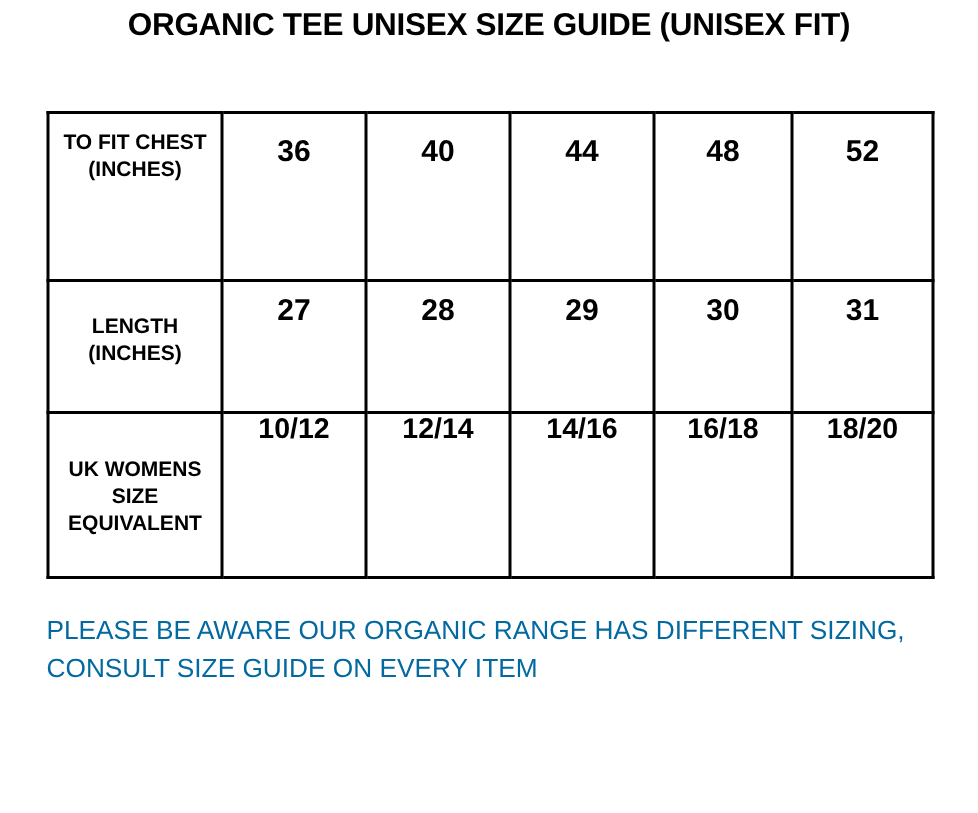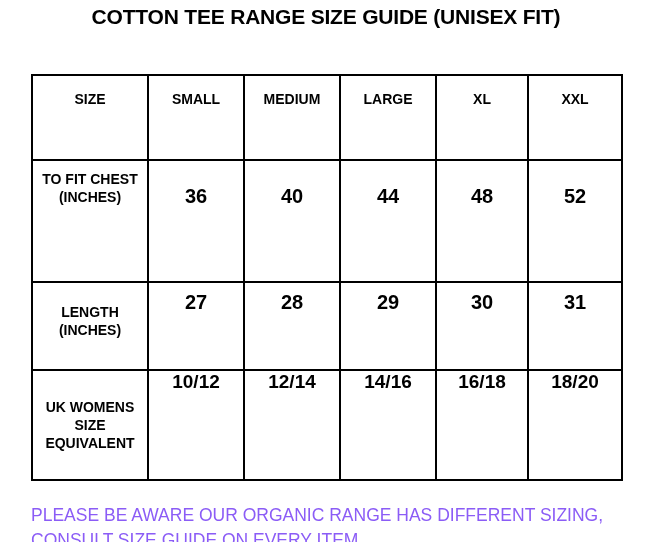--- a/index.html
+++ b/index.html
@@ -76,68 +76,60 @@
     font-size: 19px;
   }
   tr.row-uk td.label {
     vertical-align: middle;
   }
   tr.row-uk td.value-sm {
     vertical-align: top;
   }
   tr.row-chest td.value {
     vertical-align: top;
-    padding-top: 24px;
+    padding-top: 14px;
   }
   tr.row-chest td.label {
     vertical-align: top;
     padding-top: 9px;
   }
   tr.row-length td.value {
     vertical-align: top;
     padding-top: 8px;
     margin-top: 42px;
   }
   tr.row-length td.label {
     vertical-align: top;
     padding-top: 20px;
   }
   .footnote {
     margin: 22px 31px 0 31px;
     font-size: 17.5px;
     line-height: 1.45;
-    color: #8b5cf6;
+    color: #0369a1;
   }
 </style>
 </head>
 <body>
 
 <div class="page">
 
-  <div class="title">COTTON TEE RANGE SIZE GUIDE (UNISEX FIT)</div>
+  <div class="title">ORGANIC TEE UNISEX SIZE GUIDE (UNISEX FIT)</div>
 
   <div class="table-wrap">
     <table class="size-table">
       <colgroup>
         <col class="c0">
           <col class="c1">
           <col class="c2">
           <col class="c3">
           <col class="c4">
           <col class="c5">
       </colgroup>
       <tbody>
-        <tr class="head-row">
-          <td>SIZE</td>
-          <td>SMALL</td>
-          <td>MEDIUM</td>
-          <td>LARGE</td>
-          <td>XL</td>
-          <td>XXL</td>
-        </tr>
 
         <tr class="row-chest">
           <td class="label">TO FIT CHEST (INCHES)</td>
           <td class="value">36</td>
           <td class="value">40</td>
           <td class="value">44</td>
           <td class="value">48</td>
           <td class="value">52</td>
         </tr>
 

